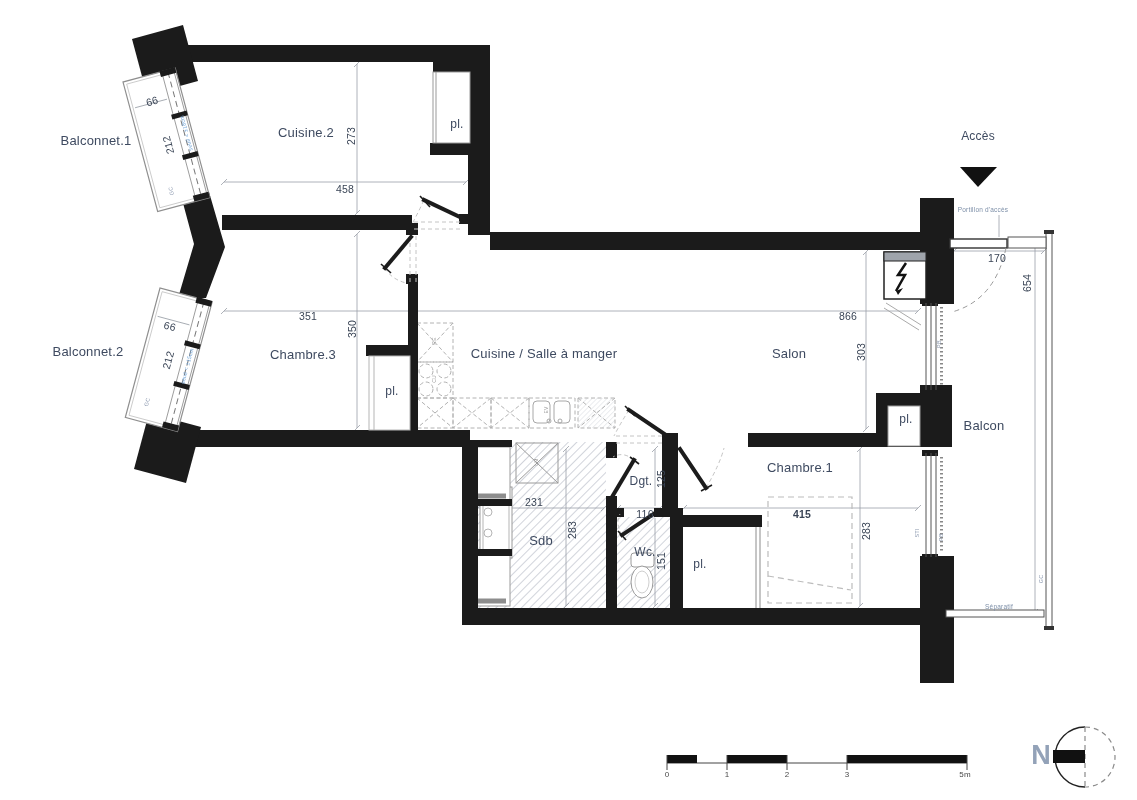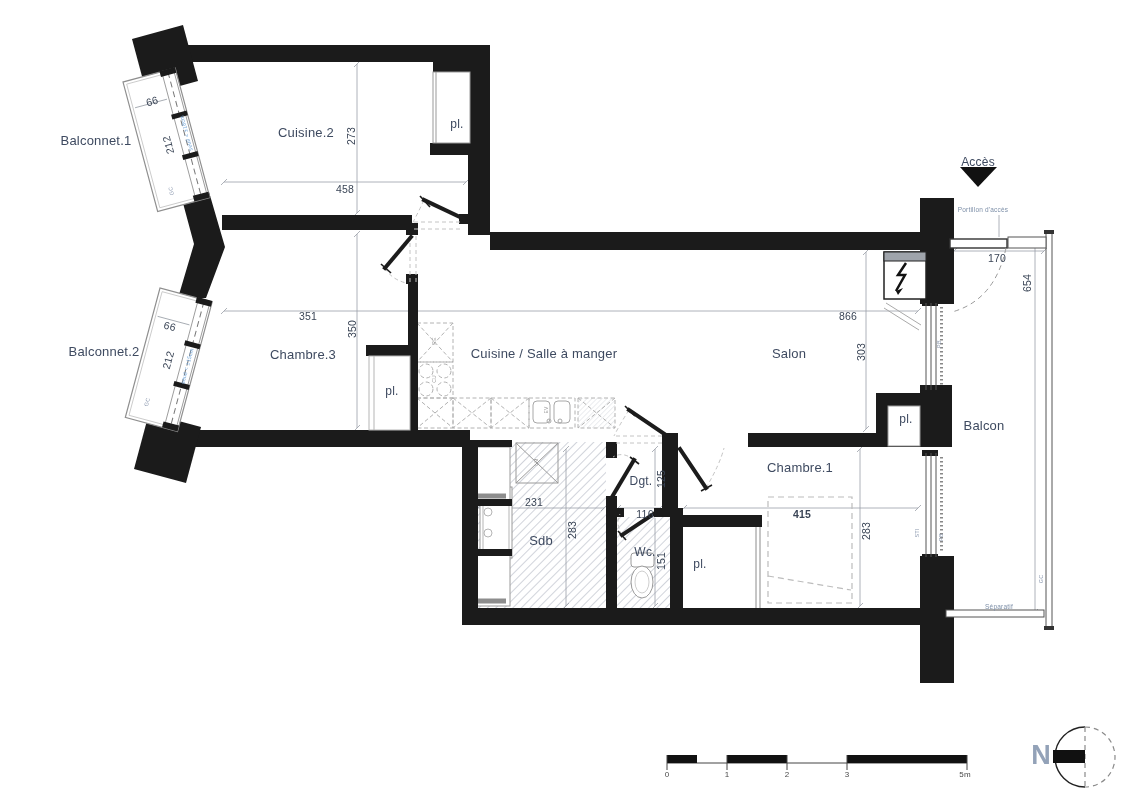--- a/index.html
+++ b/index.html
@@ -300,35 +300,35 @@
 
   <g fill="none">
     <path d="M1085,727 A30,30 0 0 0 1085,787" stroke="#222" stroke-width="1.4"></path>
     <path d="M1085,727 A30,30 0 0 1 1085,787" stroke="#8a8a8a" stroke-width="1.2" stroke-dasharray="5 4"></path>
     <line x1="1085" y1="727" x2="1085" y2="787" stroke="#8a8a8a" stroke-width="1.2" stroke-dasharray="5 4"></line>
     <rect x="1053" y="750" width="32" height="13" fill="#111" stroke="none"></rect>
   </g>
 </svg>
 
 <span class="lbl" style="left:96px;top:140px;">Balconnet.1</span>
-<span class="lbl" style="left:88px;top:351px;margin-left:16px;">Balconnet.2</span>
+<span class="lbl" style="left:88px;top:351px;">Balconnet.2</span>
 <span class="lbl" style="left:306px;top:132px;">Cuisine.2</span>
 <span class="lbl" style="left:303px;top:354px;">Chambre.3</span>
 <span class="lbl" style="left:544px;top:353px;">Cuisine / Salle à manger</span>
 <span class="lbl" style="left:789px;top:353px;">Salon</span>
 <span class="lbl" style="left:788px;top:467px;margin-left:12px;">Chambre.1</span>
 <span class="lbl" style="left:984px;top:425px;">Balcon</span>
 <span class="lbl" style="left:541px;top:540px;">Sdb</span>
 <span class="lbl sm" style="left:641px;top:481px;">Dgt.</span>
 <span class="lbl sm" style="left:645px;top:552px;">Wc.</span>
 <span class="lbl sm" style="left:457px;top:124px;">pl.</span>
 <span class="lbl sm" style="left:392px;top:391px;">pl.</span>
 <span class="lbl sm" style="left:906px;top:419px;">pl.</span>
 <span class="lbl sm" style="left:700px;top:564px;">pl.</span>
-<span class="lbl sm" style="left:978px;top:162px;">Accès</span>
+<span class="lbl sm" style="left:978px;top:136px;">Accès</span>
 <span class="lbl tiny" style="left:983px;top:209px;">Portillon d'accès</span>
 <span class="lbl tiny" style="left:999px;top:606px;">Séparatif</span>
 <span class="lbl micro" style="left:1041px;top:579px;transform:translate(-50%,-50%) rotate(-90deg);">GC</span>
 <span class="lbl micro" style="left:939px;top:344px;transform:translate(-50%,-50%) rotate(-90deg);">PB</span>
 <span class="lbl micro" style="left:917px;top:533px;transform:translate(-50%,-50%) rotate(-90deg);">STI</span>
 <span class="lbl micro" style="left:941px;top:537px;transform:translate(-50%,-50%) rotate(-90deg);">PB</span>
 
 <span class="lbl dim" style="left:152px;top:101px;transform:translate(-50%,-50%) rotate(-15deg);">66</span>
 <span class="lbl dim" style="left:168px;top:145px;transform:translate(-50%,-50%) rotate(-105deg);">212</span>
 <span class="lbl micro" style="left:171px;top:191px;transform:translate(-50%,-50%) rotate(-105deg);">GC</span>

